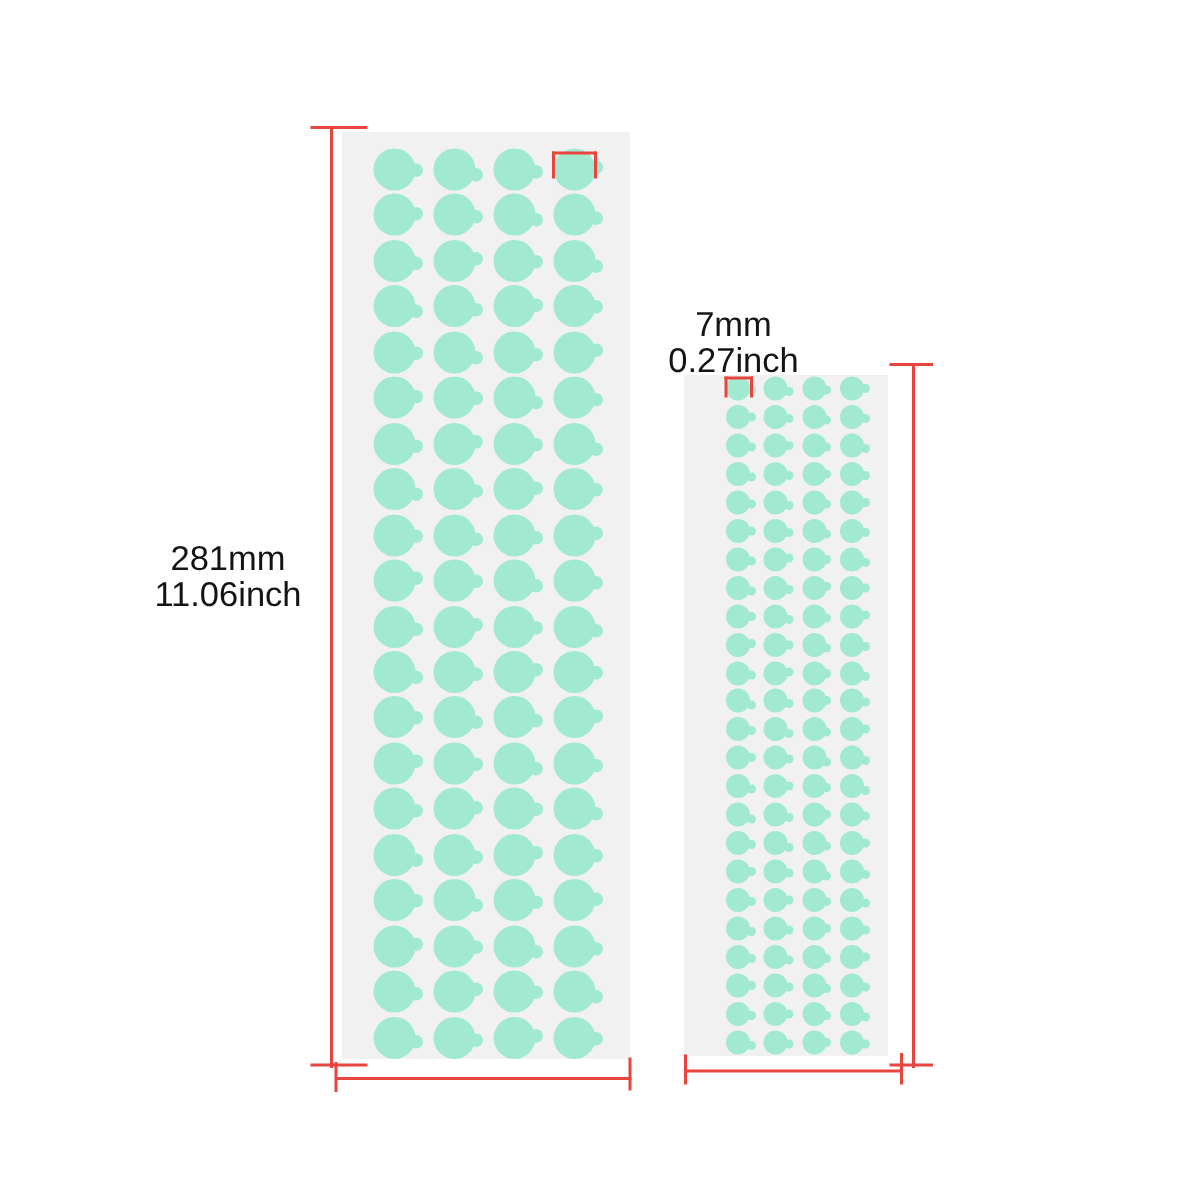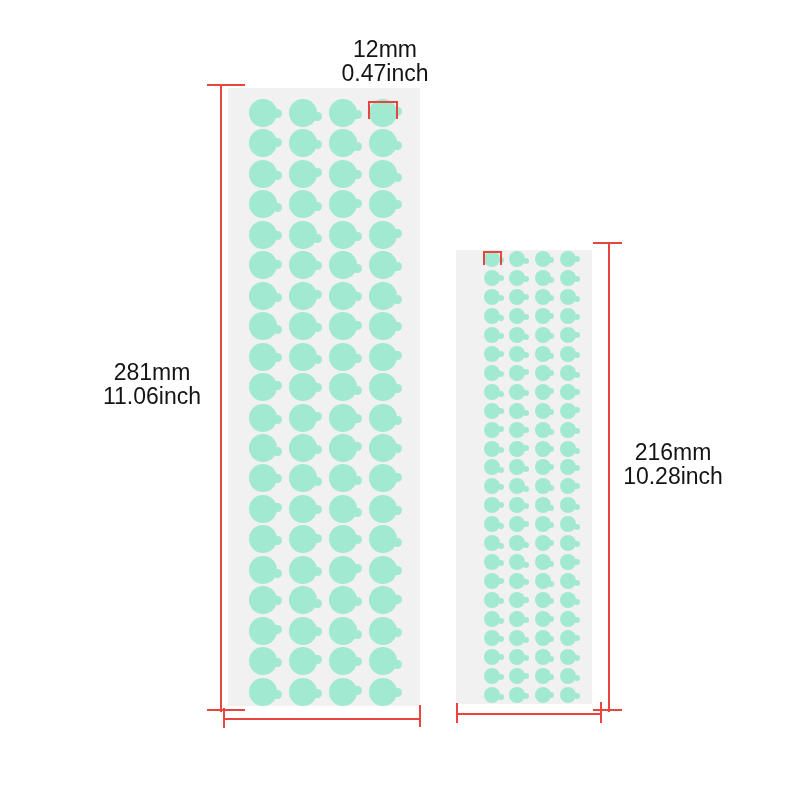--- a/index.html
+++ b/index.html
@@ -574,31 +574,27 @@
   <div class="mline" style="left:608px;top:243px;width:2px;height:469px;"></div>
   <div class="mline" style="left:593px;top:242px;width:29px;height:2px;"></div>
   <div class="mline" style="left:593px;top:709px;width:29px;height:2px;"></div>
 
   <div class="mline" style="left:457px;top:713px;width:145px;height:2px;"></div>
   <div class="mline" style="left:456px;top:703px;width:2px;height:20px;"></div>
   <div class="mline" style="left:600px;top:702px;width:2px;height:21px;"></div>
 
   <div class="bracket" style="left:483px;top:251px;width:15px;height:12px;"></div>
 
-  <div class="dim-label" style="left:385px;top:37px;">
-    <div>12mm</div>
-    <div>0.47inch</div>
+
+  <div class="dim-label" style="left:489px;top:204px;">
+    <div>7mm</div>
+    <div>0.27inch</div>
   </div>
-
 
   <div class="dim-label" style="left:152px;top:360px;">
     <div>281mm</div>
     <div>11.06inch</div>
   </div>
 
-  <div class="dim-label" style="left:673px;top:440px;">
-    <div>216mm</div>
-    <div>10.28inch</div>
-  </div>
 
 
 
 </div>
 
 </body></html>

